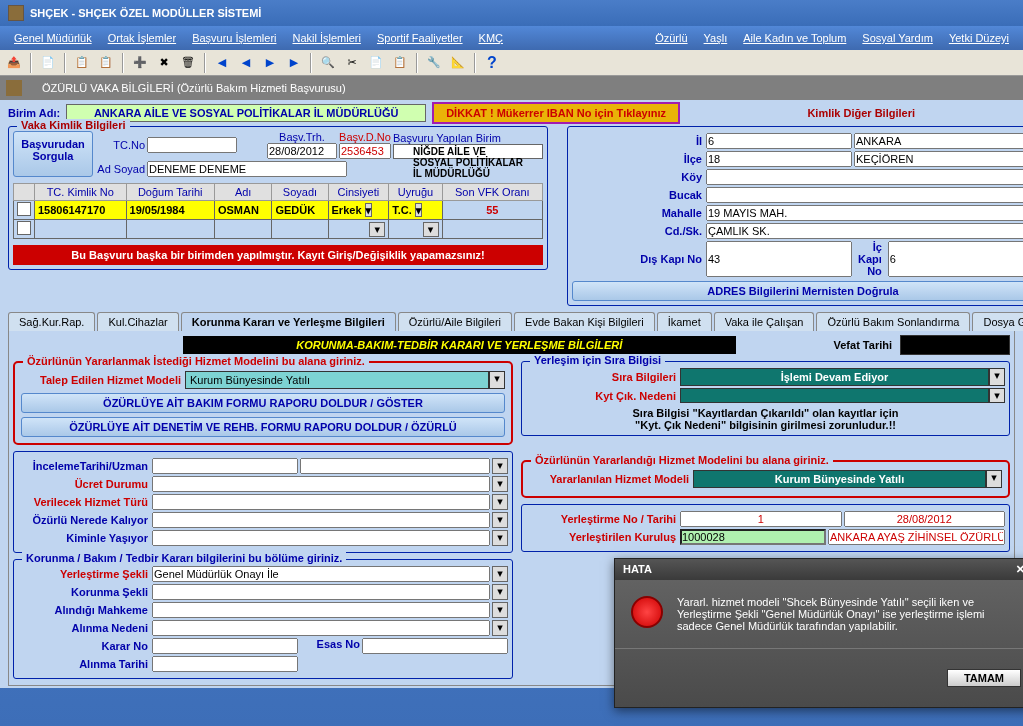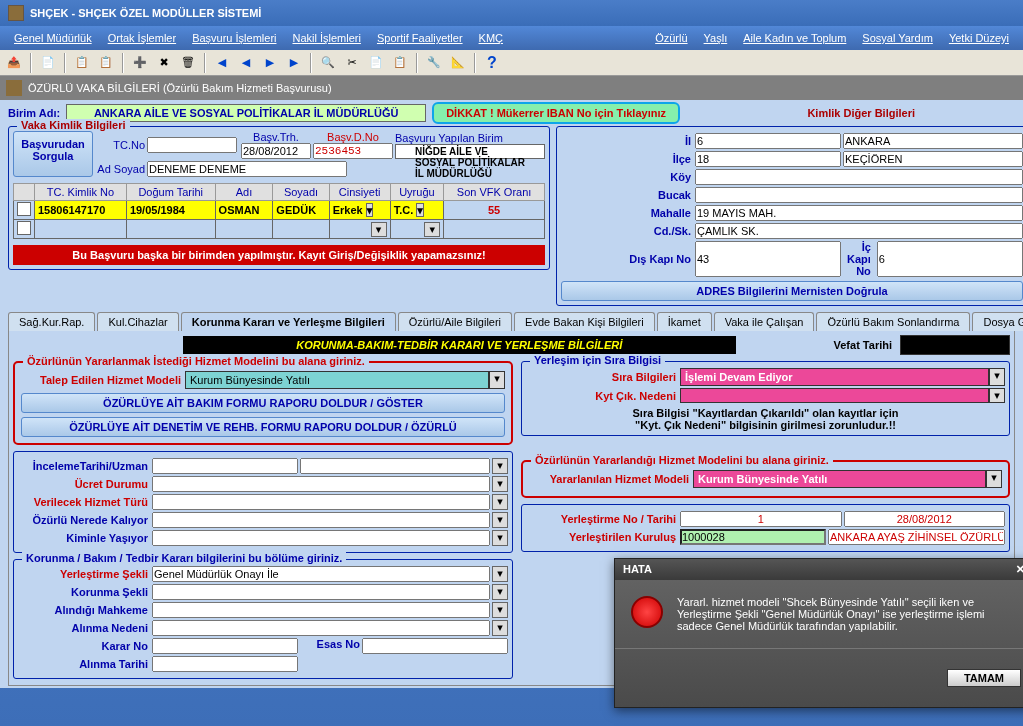--- a/index.html
+++ b/index.html
@@ -6,47 +6,47 @@
 body { background: linear-gradient(to bottom, #5a8fd8 0%, #3d6eb8 100%); width: 1023px; height: 726px; overflow: hidden; }
 .titlebar { height: 26px; background: linear-gradient(to bottom, #4a7dc8, #3a6db8); display: flex; align-items: center; padding: 0 8px; gap: 6px; }
 .titlebar .icon { width: 16px; height: 16px; background: #8a6d3b; border: 1px solid #654; }
 .titlebar .text { color: white; font-weight: bold; }
 .menubar { height: 24px; background: linear-gradient(to bottom, #5288d8, #3e6ab0); display: flex; align-items: center; padding: 0 6px; color: white; }
 .menubar span { padding: 4px 8px; text-decoration: underline; cursor: pointer; }
 .menubar .spacer { flex: 1; text-decoration: none; }
 .toolbar { height: 26px; background: #e8e4d8; display: flex; align-items: center; padding: 0 4px; gap: 4px; border-bottom: 1px solid #999; }
 .toolbar .tb { width: 20px; height: 20px; display: flex; align-items: center; justify-content: center; cursor: pointer; }
 .toolbar .sep { width: 2px; height: 20px; border-left: 1px solid #999; border-right: 1px solid white; margin: 0 2px; }
-.subheader { height: 24px; background: #7f7f7f; display: flex; align-items: center; padding: 0 6px; gap: 6px; color: white; }
+.subheader { height: 24px; background: #7f7f7f; display: flex; align-items: center; padding: 0 6px; gap: 20px; color: white; }
 .subheader .icon { width: 16px; height: 16px; background: #8a6d3b; }
 .content { background: #c0d5f0; padding: 2px 8px; }
 .row { display: flex; align-items: center; gap: 6px; }
 .biglabel { color: #0000aa; font-weight: bold; padding: 4px 0; }
 .yellowbox { background: #d0ffb0; border: 1px solid #666; padding: 2px 6px; font-weight: bold; color: #0000aa; text-align: center; }
-.warnbtn { background: #86efac; border: 2px solid #0ea5e9; border-radius: 6px; padding: 3px 12px; color: #cc0000; font-weight: bold; cursor: pointer; }
+.warnbtn { background: #eab308; border: 2px solid #a21caf; border-radius: 0; padding: 3px 12px; color: #cc0000; font-weight: bold; cursor: pointer; }
 .group { border: 1px solid #0022aa; border-radius: 3px; margin: 2px 0; padding: 4px; position: relative; }
 .group-title { position: absolute; top: -8px; left: 8px; background: #c0d5f0; padding: 0 4px; color: #aa0000; font-weight: bold; }
 .group-title.blue { color: #0000aa; }
 .btn { background: linear-gradient(to bottom, #d0e4f8, #aac8e8); border: 1px solid #5588cc; border-radius: 3px; padding: 3px 10px; color: #0000aa; font-weight: bold; cursor: pointer; text-align: center; }
 .btn.wide { display: block; }
 .gridhead th { background: #e0e0e0; border: 1px solid #999; padding: 2px 4px; font-weight: normal; color: #0000aa; }
 .gridcell { border: 1px solid #666; padding: 1px 3px; height: 18px; }
 .yellow { background: #ffff00; font-weight: bold; }
 .redbanner { background: #cc0000; color: white; text-align: center; padding: 4px; font-weight: bold; }
 .tabs { display: flex; gap: 2px; margin-top: 4px; }
 .tab { background: #d0e0f0; border: 1px solid #888; border-bottom: none; padding: 3px 10px; border-radius: 3px 3px 0 0; cursor: pointer; white-space: nowrap; }
 .tab.active { background: #c0d5f0; font-weight: bold; }
 .tabbody { border: 1px solid #888; border-top: none; padding: 4px; }
 .blackyellow { background: black; color: yellow; font-weight: bold; font-style: italic; text-align: center; padding: 3px; }
 .cols { display: flex; gap: 8px; }
 .col { flex: 1; }
 .redgroup { border: 2px solid #cc0000; border-radius: 5px; padding: 6px; margin: 2px 0; position: relative; }
 .redgroup .gt { position: absolute; top: -8px; left: 8px; background: #c0d5f0; color: #cc0000; font-weight: bold; padding: 0 4px; }
 .cyan { background: #7dd3d3; }
-.darkred { background: #ec4899; color: white; font-weight: bold; }
+.darkred { background: #0f766e; color: white; font-weight: bold; text-align: center; }
 .dd { display: flex; }
 .dd .v { flex: 1; padding: 2px 4px; border: 1px solid #333; }
 .dd .ar { width: 16px; background: #ddd; border: 1px solid #333; text-align: center; }
 .formrow { display: flex; align-items: center; gap: 4px; margin: 2px 0; }
 .formrow label { width: 130px; text-align: right; color: #0000aa; font-weight: bold; }
 .formrow label.red { color: #cc0000; }
 .formrow .inp { flex: 1; display: flex; gap: 2px; }
 .formrow .inp input { flex: 1; }
 .drop { width: 16px; background: #ddd; border: 1px solid #666; text-align: center; cursor: pointer; }
 .errdlg { position: absolute; left: 614px; top: 558px; width: 420px; background: linear-gradient(to bottom, #666, #4a4a4a); border: 1px solid #222; box-shadow: 0 3px 10px rgba(0,0,0,0.5); }
@@ -115,39 +115,39 @@
 
 <div class="content">
   <div class="row">
     <div class="biglabel">Birim Adı:</div>
     <div class="yellowbox" style="flex:0 0 360px">ANKARA AİLE VE SOSYAL POLİTİKALAR İL MÜDÜRLÜĞÜ</div>
     <div class="warnbtn">DİKKAT ! Mükerrer IBAN No için Tıklayınız</div>
     <div style="flex:1"></div>
     <div style="color:#aa0000;font-weight:bold;padding-right:100px">Kimlik Diğer Bilgileri</div>
   </div>
 
-  <div style="display:flex;gap:6px">
+  <div style="display:flex;gap:19px">
 
     <div style="flex:0 0 540px">
       <div class="group">
         <div class="group-title">Vaka Kimlik Bilgileri</div>
         <div style="display:flex;gap:4px">
           <div class="btn" style="width:80px;padding:6px 2px">Başvurudan Sorgula</div>
           <div style="flex:1">
             <div class="row" style="gap:2px">
               <label style="color:#0000aa;width:48px;text-align:right">TC.No</label>
               <input style="width: 90px;">
               <div style="flex:1"></div>
               <div style="text-align:center">
                 <div style="color:#0000aa">Başv.Trh.</div>
                 <input style="width: 70px;" value="28/08/2012">
               </div>
               <div style="text-align:center">
                 <div style="color:#cc0000">Başv.D.No</div>
-                <input style="width: 80px; color: rgb(204, 0, 0); font-family: Liberation Mono, monospace;" value="2536453">
+                <input style="width: 52px; color: rgb(204, 0, 0);" value="2536453">
               </div>
               <div style="flex:0 0 150px">
                 <div style="color:#0000aa">Başvuru Yapılan Birim</div>
                 <div style="border:1px solid #666;background:white;padding:1px 19px;height:15px;font-weight:bold;font-size:10px">NİĞDE AİLE VE SOSYAL POLİTİKALAR İL MÜDÜRLÜĞÜ</div>
               </div>
             </div>
             <div class="row" style="gap:2px;margin-top:2px">
               <label style="color:#0000aa;width:48px;text-align:right">Ad Soyad</label>
               <input style="width: 200px;" value="DENEME DENEME">
             </div>

